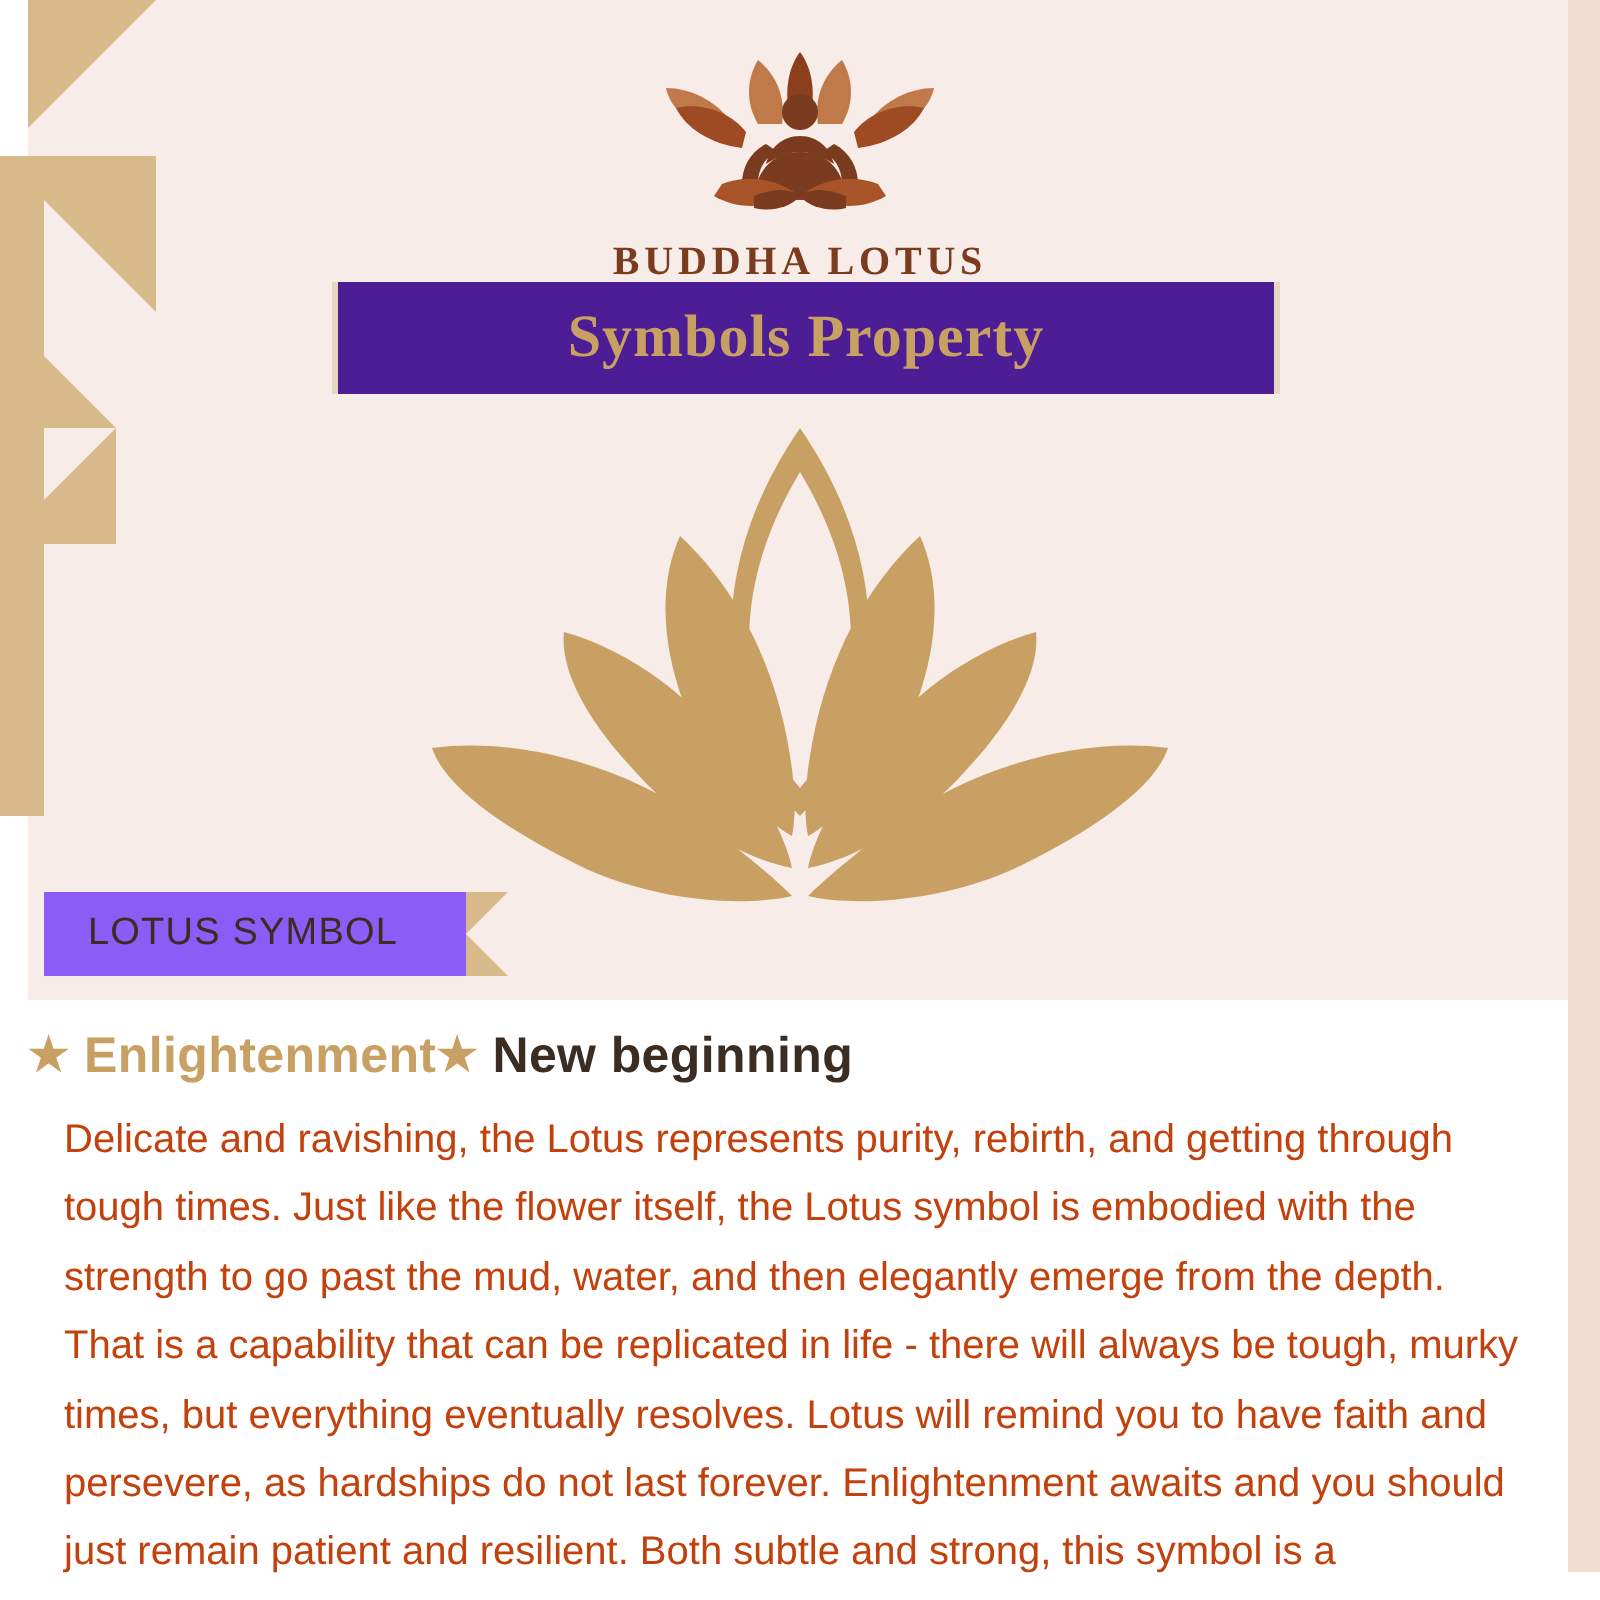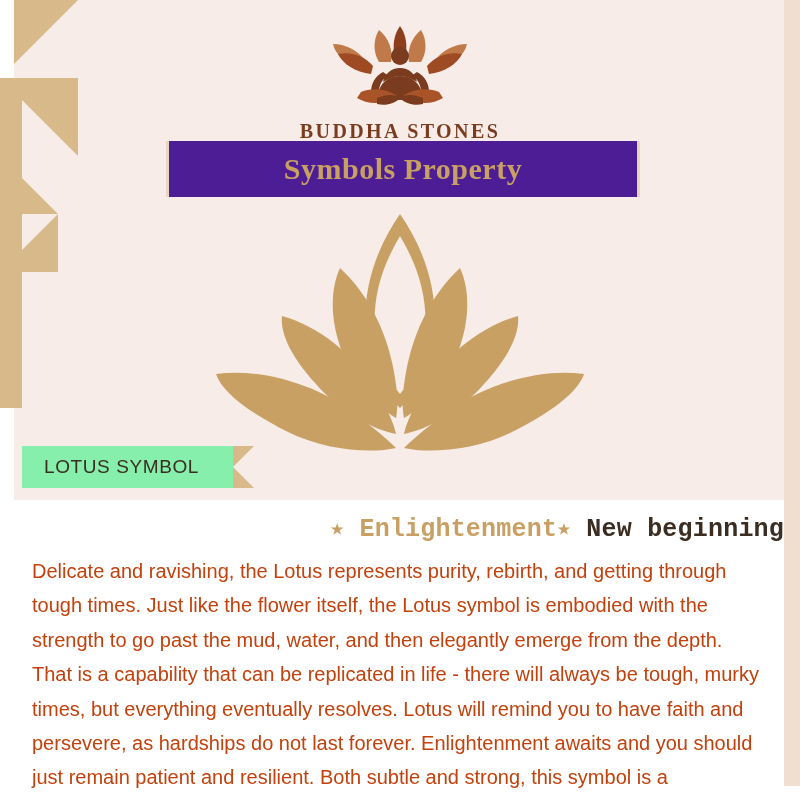--- a/index.html
+++ b/index.html
@@ -140,21 +140,21 @@
     width: 800px;
     text-align: center;
   }
 
   
   .ribbon {
     position: absolute;
     top: 446px;
     left: 22px;
     height: 42px;
-    background: #86efac;
+    background: #8b5cf6;
     display: flex;
     align-items: center;
     padding-left: 22px;
     padding-right: 34px;
   }
   .ribbon::after {
     content: "";
     position: absolute;
     right: -21px;
     top: 0;
@@ -174,22 +174,22 @@
   .panel {
     position: absolute;
     left: 14px;
     top: 500px;
     width: 770px;
     height: 286px;
     background: #ffffff;
   }
   .headline {
     margin: 14px 0 0 0;
-    text-align: right;
-    font-family: Liberation Mono, monospace;
+    text-align: left;
+    font-family: Liberation Sans, sans-serif;
     font-weight: bold;
     font-size: 25px;
     color: #3b2d22;
     letter-spacing: 0.2px;
   }
   .headline .star {
     color: #c9a063;
     font-size: 23px;
     vertical-align: 1px;
   }
@@ -236,21 +236,21 @@
 
         <path d="M78 54 C70 58 66 66 66 74 L74 74 C74 66 78 60 84 58 Z" fill="#7a3b1e"></path>
         <path d="M112 54 C120 58 124 66 124 74 L116 74 C116 66 112 60 106 58 Z" fill="#7a3b1e"></path>
 
         <path d="M56 74 C66 70 80 70 92 78 C78 88 62 86 52 80 Z" fill="#a85428"></path>
         <path d="M134 74 C124 70 110 70 98 78 C112 88 128 86 138 80 Z" fill="#a85428"></path>
         <path d="M72 80 C82 76 90 76 95 80 C90 86 80 88 72 86 Z" fill="#7a3b1e"></path>
         <path d="M118 80 C108 76 100 76 95 80 C100 86 110 88 118 86 Z" fill="#7a3b1e"></path>
       </g>
     </svg>
-    <div class="brand-name">BUDDHA STONES</div>
+    <div class="brand-name">BUDDHA LOTUS</div>
   </div>
 
   <div class="title-bar">
     <span class="title-text">Symbols Property</span>
   </div>
 
   <div class="lotus-wrap">
     <svg width="420" height="280" viewBox="0 0 420 280">
       <g fill="none" stroke="#c9a063" stroke-width="13" stroke-linejoin="round" stroke-linecap="round">
 

